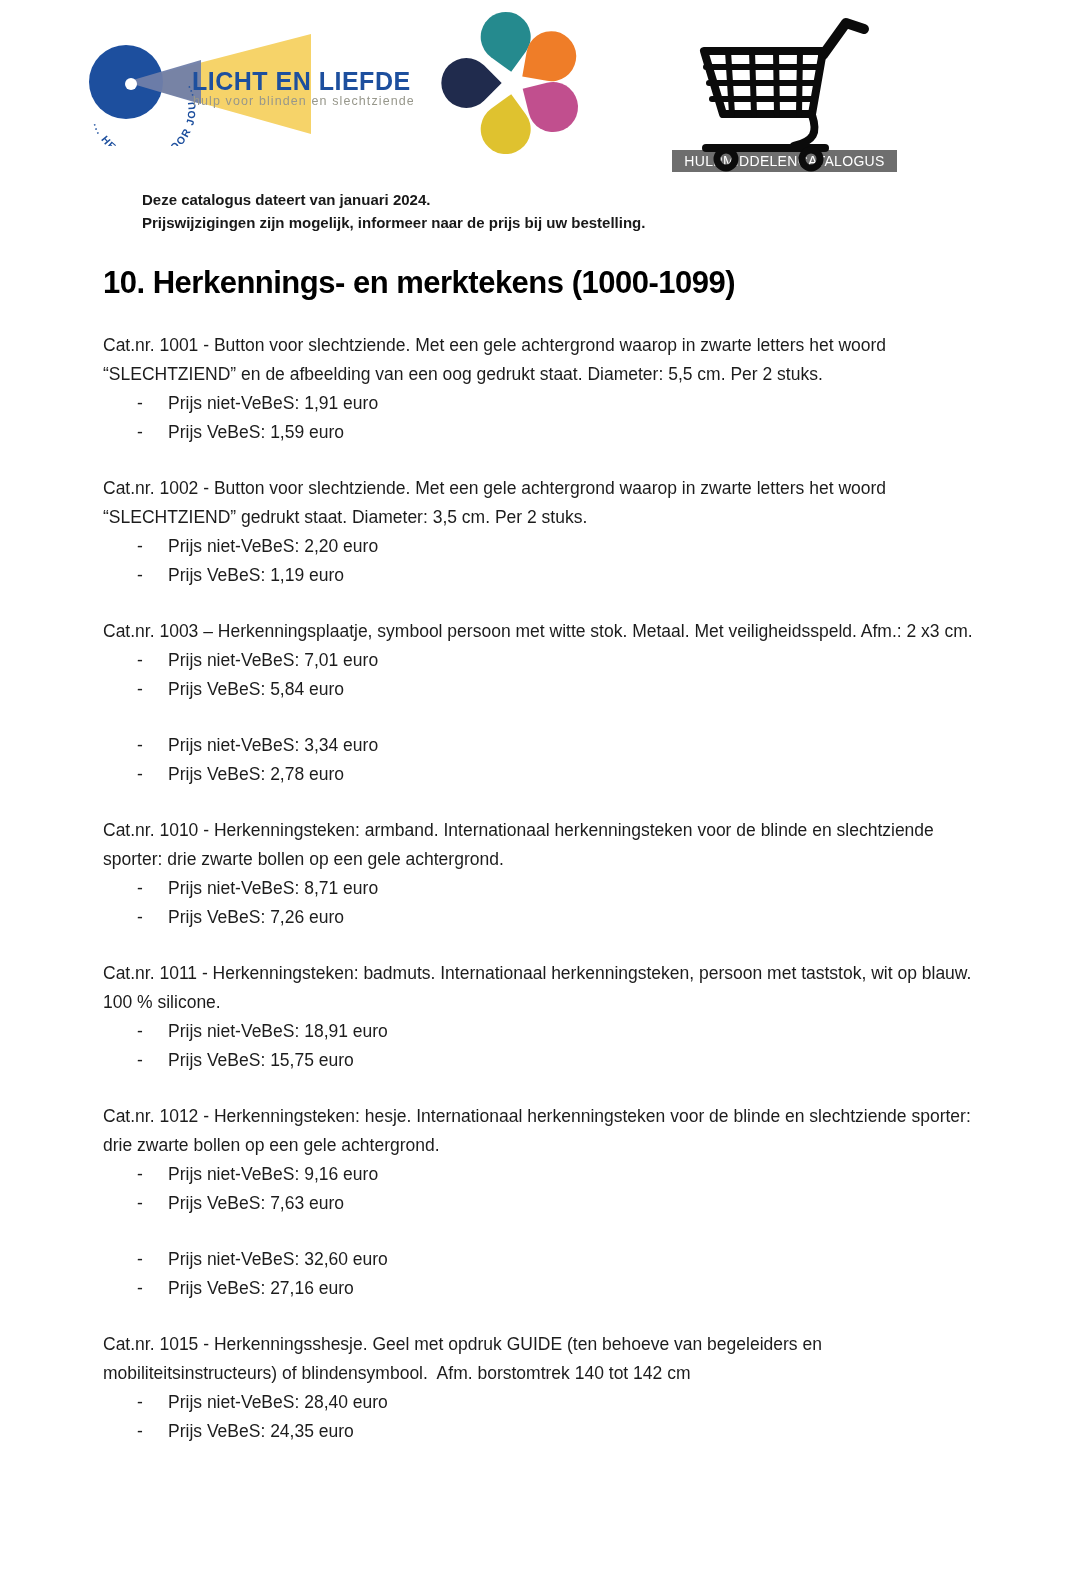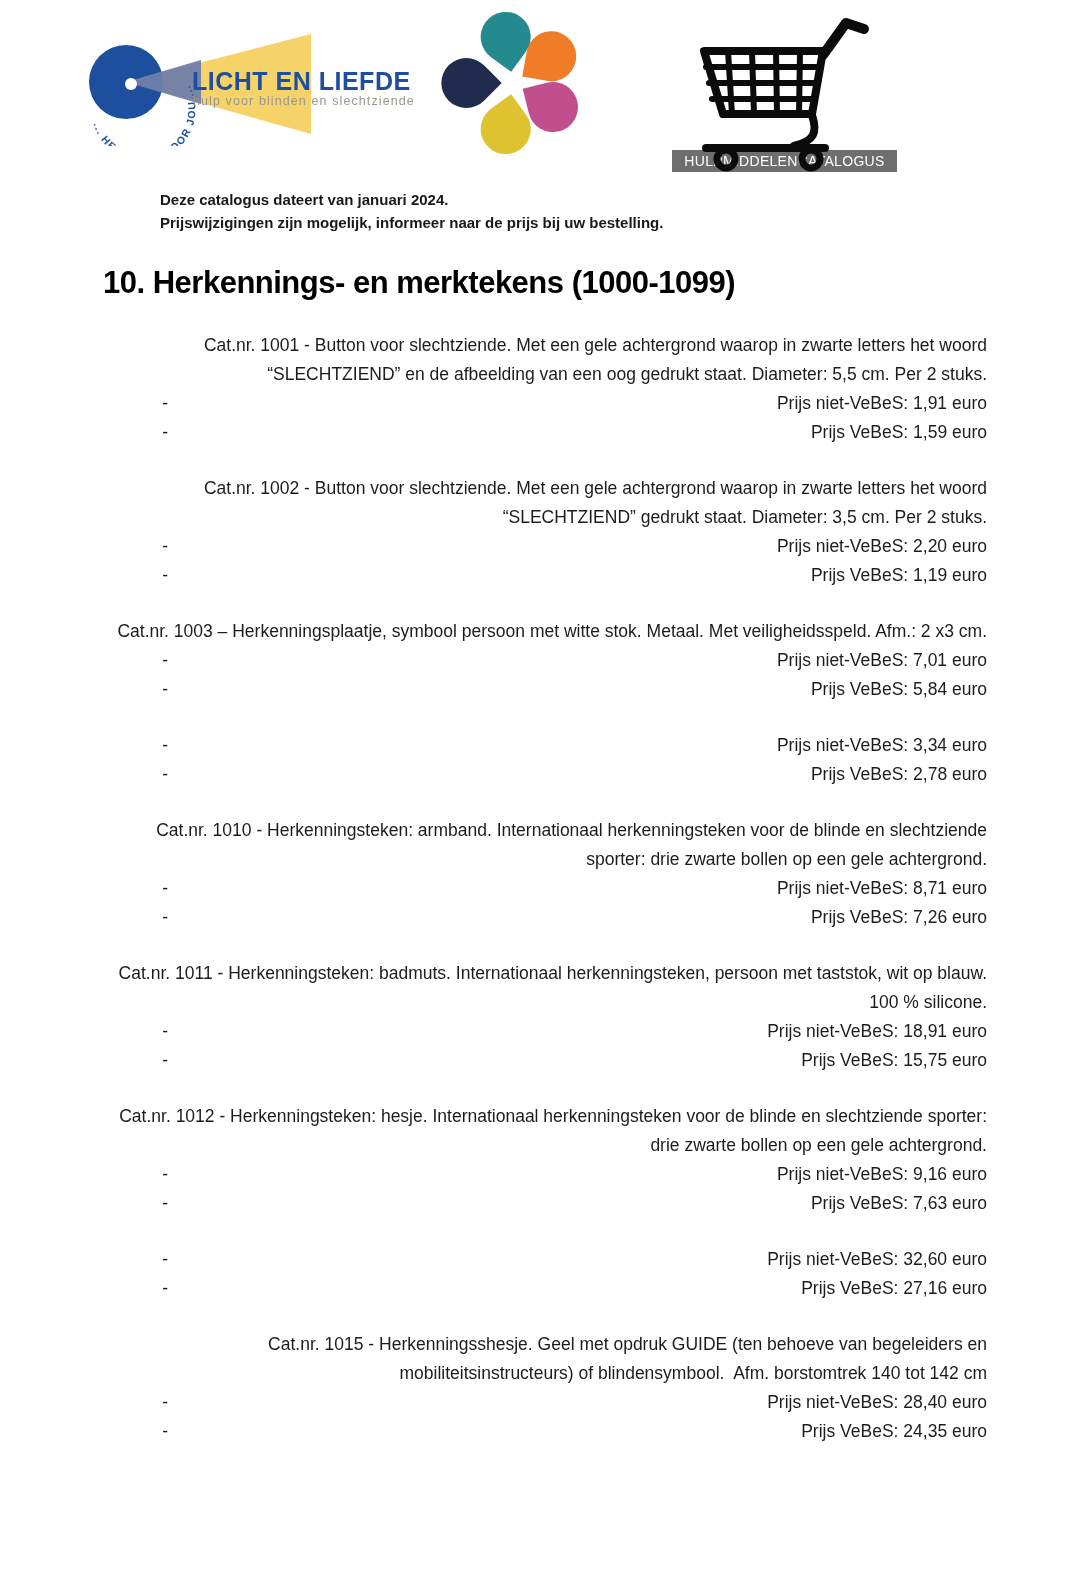--- a/index.html
+++ b/index.html
@@ -19,29 +19,29 @@
   .catalog-banner {
     position:absolute; left:4px; top:145px; width:225px; height:22px;
     background:#6e6e6e; color:#ffffff; display:flex; align-items:center; justify-content:center;
     font-size:14px; letter-spacing:0.3px; z-index:1;
   }
   .cart-svg { position:absolute; left:24px; top:2px; z-index:2; }
 
   
   .content { position:absolute; left:103px; top:185px; width:884px; }
 
-  .intro { margin-left:57px; margin-top:3px; font-size:15px; font-weight:bold;
+  .intro { margin-left:39px; margin-top:3px; font-size:15px; font-weight:bold;
            line-height:23px; color:#191919; }
 
   .section-title {
     margin-top:31px; font-size:31px; font-weight:bold; letter-spacing:-0.5px;
     color:#000000; line-height:36px;
   }
 
-  .items { margin-top:30px;text-align:right; }
+  .items { margin-top:30px; }
   .item { margin-bottom:27px; font-size:17.5px; line-height:29px; color:#1c1c1c; }
   .item .desc { white-space:pre-wrap; }
   .bullet { display:flex; }
   .bullet .dash { width:31px; margin-left:34px; flex:0 0 auto; }
   .bullet .btext { flex:1 1 auto; }
 </style>
 </head>
 <body>
 
 <div class="header">

